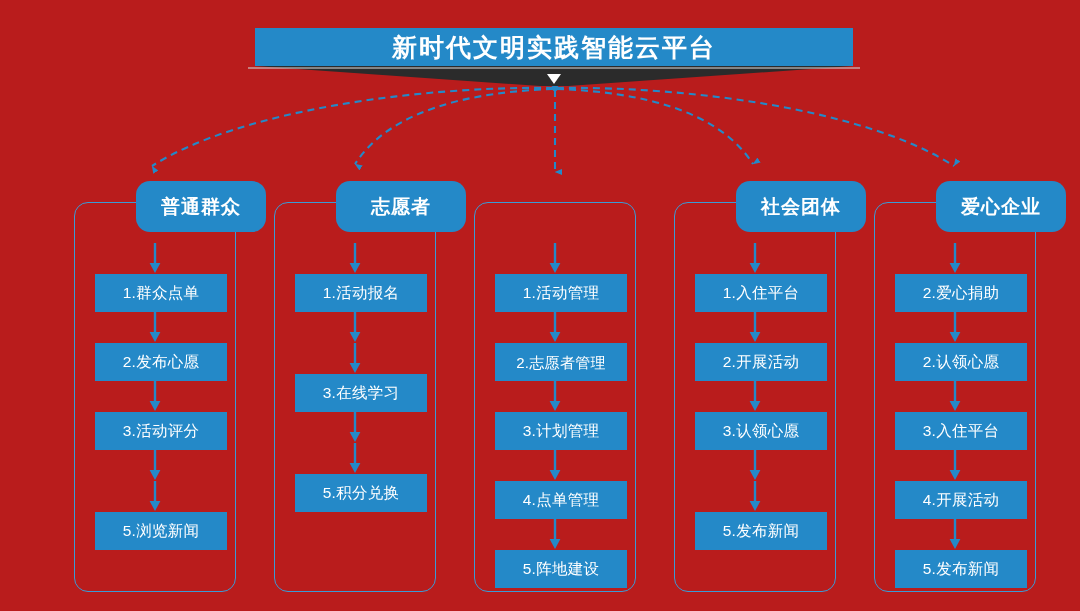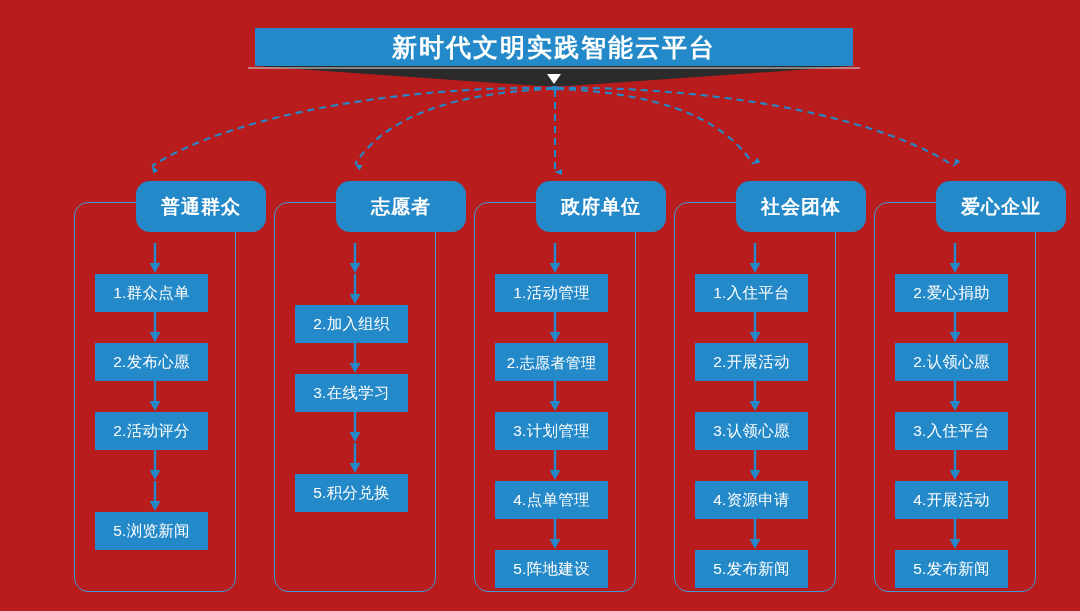--- a/index.html
+++ b/index.html
@@ -111,21 +111,21 @@
     height: 31px;
     position: relative;
   }
   .connector svg {
     position: absolute;
     left: 50%;
     transform: translateX(-50%);
     top: 0;
   }
   .step-box {
-    width: 113px;
+    width: 132px;
     height: 38px;
     background: #2489c8;
     color: #ffffff;
     display: flex;
     align-items: center;
     justify-content: center;
     font-size: 15.5px;
     line-height: 1;
     letter-spacing: 0.3px;
     box-sizing: border-box;
@@ -186,21 +186,21 @@
               <path d="M 1.6 20 L 12.4 20 L 7 30 Z" fill="#2489c8"></path>
             </svg>
           </div>
           <div class="step-box">2.发布心愿</div>
           <div class="connector">
             <svg width="14" height="31" viewBox="0 0 14 31" aria-hidden="true">
               <line x1="7" y1="0" x2="7" y2="22" stroke="#2489c8" stroke-width="2.4"></line>
               <path d="M 1.6 20 L 12.4 20 L 7 30 Z" fill="#2489c8"></path>
             </svg>
           </div>
-          <div class="step-box">2.活动评分</div>
+          <div class="step-box">3.活动评分</div>
           <div class="connector">
             <svg width="14" height="31" viewBox="0 0 14 31" aria-hidden="true">
               <line x1="7" y1="0" x2="7" y2="22" stroke="#2489c8" stroke-width="2.4"></line>
               <path d="M 1.6 20 L 12.4 20 L 7 30 Z" fill="#2489c8"></path>
             </svg>
           </div>
           <div class="connector">
             <svg width="14" height="31" viewBox="0 0 14 31" aria-hidden="true">
               <line x1="7" y1="0" x2="7" y2="22" stroke="#2489c8" stroke-width="2.4"></line>
               <path d="M 1.6 20 L 12.4 20 L 7 30 Z" fill="#2489c8"></path>
@@ -211,27 +211,27 @@
       </div>
       <div class="column" style="left: 274px;">
         <div class="col-header">志愿者</div>
         <div class="steps">
           <div class="connector">
             <svg width="14" height="31" viewBox="0 0 14 31" aria-hidden="true">
               <line x1="7" y1="0" x2="7" y2="22" stroke="#2489c8" stroke-width="2.4"></line>
               <path d="M 1.6 20 L 12.4 20 L 7 30 Z" fill="#2489c8"></path>
             </svg>
           </div>
-          <div class="connector">
-            <svg width="14" height="31" viewBox="0 0 14 31" aria-hidden="true">
-              <line x1="7" y1="0" x2="7" y2="22" stroke="#2489c8" stroke-width="2.4"></line>
-              <path d="M 1.6 20 L 12.4 20 L 7 30 Z" fill="#2489c8"></path>
-            </svg>
-          </div>
-          <div class="step-box">2.加入组织</div>
+          <div class="step-box">1.活动报名</div>
+          <div class="connector">
+            <svg width="14" height="31" viewBox="0 0 14 31" aria-hidden="true">
+              <line x1="7" y1="0" x2="7" y2="22" stroke="#2489c8" stroke-width="2.4"></line>
+              <path d="M 1.6 20 L 12.4 20 L 7 30 Z" fill="#2489c8"></path>
+            </svg>
+          </div>
           <div class="connector">
             <svg width="14" height="31" viewBox="0 0 14 31" aria-hidden="true">
               <line x1="7" y1="0" x2="7" y2="22" stroke="#2489c8" stroke-width="2.4"></line>
               <path d="M 1.6 20 L 12.4 20 L 7 30 Z" fill="#2489c8"></path>
             </svg>
           </div>
           <div class="step-box">3.在线学习</div>
           <div class="connector">
             <svg width="14" height="31" viewBox="0 0 14 31" aria-hidden="true">
               <line x1="7" y1="0" x2="7" y2="22" stroke="#2489c8" stroke-width="2.4"></line>
@@ -241,21 +241,20 @@
           <div class="connector">
             <svg width="14" height="31" viewBox="0 0 14 31" aria-hidden="true">
               <line x1="7" y1="0" x2="7" y2="22" stroke="#2489c8" stroke-width="2.4"></line>
               <path d="M 1.6 20 L 12.4 20 L 7 30 Z" fill="#2489c8"></path>
             </svg>
           </div>
           <div class="step-box">5.积分兑换</div>
         </div>
       </div>
       <div class="column" style="left: 474px;">
-        <div class="col-header">政府单位</div>
         <div class="steps">
           <div class="connector">
             <svg width="14" height="31" viewBox="0 0 14 31" aria-hidden="true">
               <line x1="7" y1="0" x2="7" y2="22" stroke="#2489c8" stroke-width="2.4"></line>
               <path d="M 1.6 20 L 12.4 20 L 7 30 Z" fill="#2489c8"></path>
             </svg>
           </div>
           <div class="step-box">1.活动管理</div>
           <div class="connector">
             <svg width="14" height="31" viewBox="0 0 14 31" aria-hidden="true">
@@ -310,21 +309,20 @@
               <path d="M 1.6 20 L 12.4 20 L 7 30 Z" fill="#2489c8"></path>
             </svg>
           </div>
           <div class="step-box">3.认领心愿</div>
           <div class="connector">
             <svg width="14" height="31" viewBox="0 0 14 31" aria-hidden="true">
               <line x1="7" y1="0" x2="7" y2="22" stroke="#2489c8" stroke-width="2.4"></line>
               <path d="M 1.6 20 L 12.4 20 L 7 30 Z" fill="#2489c8"></path>
             </svg>
           </div>
-          <div class="step-box">4.资源申请</div>
           <div class="connector">
             <svg width="14" height="31" viewBox="0 0 14 31" aria-hidden="true">
               <line x1="7" y1="0" x2="7" y2="22" stroke="#2489c8" stroke-width="2.4"></line>
               <path d="M 1.6 20 L 12.4 20 L 7 30 Z" fill="#2489c8"></path>
             </svg>
           </div>
           <div class="step-box">5.发布新闻</div>
         </div>
       </div>
       <div class="column" style="left: 874px;">

